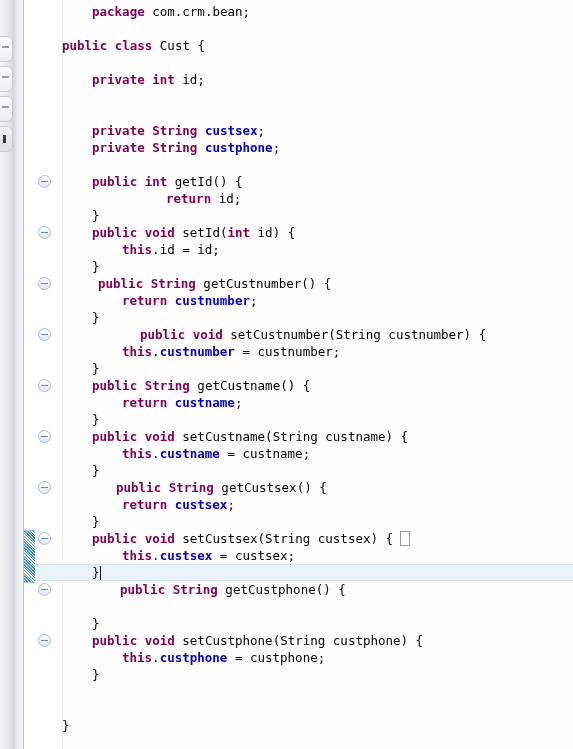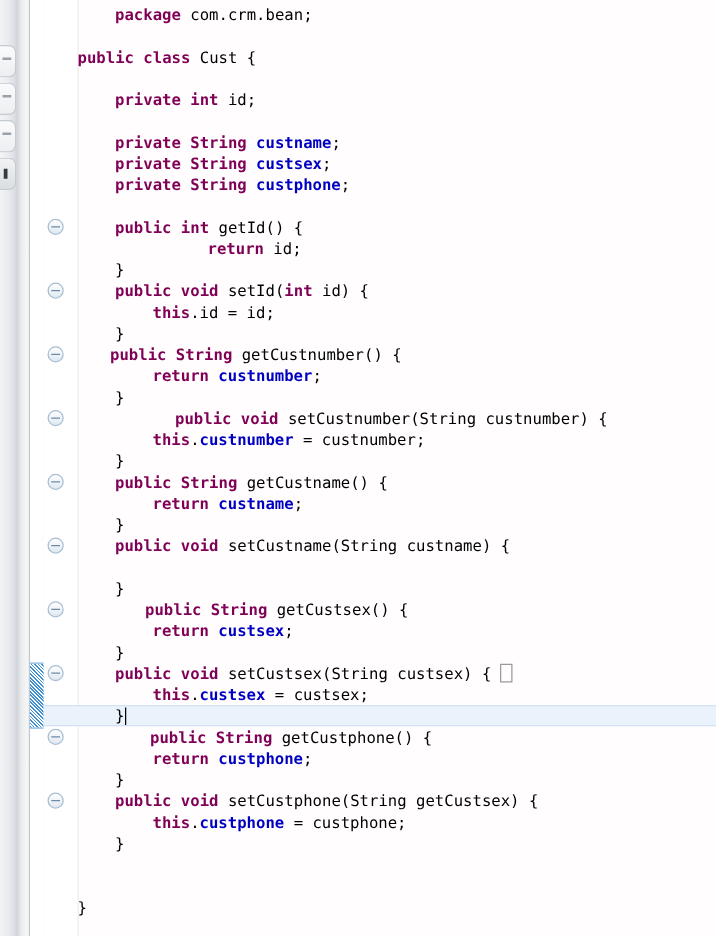--- a/index.html
+++ b/index.html
@@ -208,51 +208,50 @@
   <div id="band-layer">
       <div class="current-line-band" style="top: 564px;"></div>
     </div>
 
   <div class="code-area" id="code-area">
       <div class="code-line" style="top: 3px; left: 30px;"><span class="kw">package</span><span class="plain"> com.crm.bean;</span></div>
       <div class="code-line" style="top: 20px; left: 0px;"></div>
       <div class="code-line" style="top: 37px; left: 0px;"><span class="kw">public class</span><span class="plain"> Cust {</span></div>
       <div class="code-line" style="top: 54px; left: 0px;"></div>
       <div class="code-line" style="top: 71px; left: 30px;"><span class="kw">private int</span><span class="plain"> id;</span></div>
-      <div class="code-line" style="top: 105px; left: 30px;"><span class="kw">private String</span><span class="plain"> </span><span class="fld">custname</span><span class="plain">;</span></div>
       <div class="code-line" style="top: 122px; left: 30px;"><span class="kw">private String</span><span class="plain"> </span><span class="fld">custsex</span><span class="plain">;</span></div>
       <div class="code-line" style="top: 139px; left: 30px;"><span class="kw">private String</span><span class="plain"> </span><span class="fld">custphone</span><span class="plain">;</span></div>
       <div class="code-line" style="top: 156px; left: 0px;"></div>
       <div class="code-line" style="top: 173px; left: 30px;"><span class="kw">public int</span><span class="plain"> getId() {</span></div>
       <div class="code-line" style="top: 190px; left: 60px; margin-left: 44px;"><span class="kw">return</span><span class="plain"> id;</span></div>
       <div class="code-line" style="top: 207px; left: 30px;"><span class="plain">}</span></div>
       <div class="code-line" style="top: 224px; left: 30px;"><span class="kw">public void</span><span class="plain"> setId(</span><span class="kw">int</span><span class="plain"> id) {</span></div>
       <div class="code-line" style="top: 241px; left: 60px;"><span class="kw">this</span><span class="plain">.id = id;</span></div>
       <div class="code-line" style="top: 258px; left: 30px;"><span class="plain">}</span></div>
-      <div class="code-line" style="top: 275px; left: 26px;"><span class="kw">public String</span><span class="plain"> getCustnumber() {</span></div>
+      <div class="code-line" style="top: 275px; left: 36px;"><span class="kw">public String</span><span class="plain"> getCustnumber() {</span></div>
       <div class="code-line" style="top: 292px; left: 60px;"><span class="kw">return</span><span class="plain"> </span><span class="fld">custnumber</span><span class="plain">;</span></div>
       <div class="code-line" style="top: 309px; left: 30px;"><span class="plain">}</span></div>
       <div class="code-line" style="top: 326px; left: 30px; margin-left: 48px;"><span class="kw">public void</span><span class="plain"> setCustnumber(String custnumber) {</span></div>
       <div class="code-line" style="top: 343px; left: 60px;"><span class="kw">this</span><span class="plain">.</span><span class="fld">custnumber</span><span class="plain"> = custnumber;</span></div>
       <div class="code-line" style="top: 360px; left: 30px;"><span class="plain">}</span></div>
       <div class="code-line" style="top: 377px; left: 30px;"><span class="kw">public String</span><span class="plain"> getCustname() {</span></div>
       <div class="code-line" style="top: 394px; left: 60px;"><span class="kw">return</span><span class="plain"> </span><span class="fld">custname</span><span class="plain">;</span></div>
       <div class="code-line" style="top: 411px; left: 30px;"><span class="plain">}</span></div>
       <div class="code-line" style="top: 428px; left: 30px;"><span class="kw">public void</span><span class="plain"> setCustname(String custname) {</span></div>
+      <div class="code-line" style="top: 445px; left: 60px;"><span class="kw">this</span><span class="plain">.</span><span class="fld">custname</span><span class="plain"> = custname;</span></div>
       <div class="code-line" style="top: 462px; left: 30px;"><span class="plain">}</span></div>
       <div class="code-line" style="top: 479px; left: 30px; margin-left: 24px;"><span class="kw">public String</span><span class="plain"> getCustsex() {</span></div>
       <div class="code-line" style="top: 496px; left: 60px;"><span class="kw">return</span><span class="plain"> </span><span class="fld">custsex</span><span class="plain">;</span></div>
       <div class="code-line" style="top: 513px; left: 30px;"><span class="plain">}</span></div>
       <div class="code-line" style="top: 530px; left: 30px;"><span class="kw">public void</span><span class="plain"> setCustsex(String custsex) {</span></div>
       <div class="code-line" style="top: 547px; left: 60px;"><span class="kw">this</span><span class="plain">.</span><span class="fld">custsex</span><span class="plain"> = custsex;</span></div>
       <div class="code-line" style="top: 564px; left: 30px;"><span class="plain">}</span></div>
       <div class="code-line" style="top: 581px; left: 30px; margin-left: 28px;"><span class="kw">public String</span><span class="plain"> getCustphone() {</span></div>
-      <div class="code-line" style="top: 598px; left: 60px;"><span class="kw">return</span><span class="plain"> </span><span class="fld">custphone</span><span class="plain">;</span></div>
       <div class="code-line" style="top: 615px; left: 30px;"><span class="plain">}</span></div>
-      <div class="code-line" style="top: 632px; left: 30px;"><span class="kw">public void</span><span class="plain"> setCustphone(String getCustsex) {</span></div>
+      <div class="code-line" style="top: 632px; left: 30px;"><span class="kw">public void</span><span class="plain"> setCustphone(String custphone) {</span></div>
       <div class="code-line" style="top: 649px; left: 60px;"><span class="kw">this</span><span class="plain">.</span><span class="fld">custphone</span><span class="plain"> = custphone;</span></div>
       <div class="code-line" style="top: 666px; left: 30px;"><span class="plain">}</span></div>
       <div class="code-line" style="top: 683px; left: 0px;"></div>
       <div class="code-line" style="top: 700px; left: 0px;"></div>
       <div class="code-line" style="top: 717px; left: 0px;"><span class="plain">}</span></div>
     </div>
 
 <div class="caret" style="top: 566px; left: 99.51px;"></div>
     <div class="bracket-box" style="top: 531px; left: 399.91px;"></div>
   </div>

